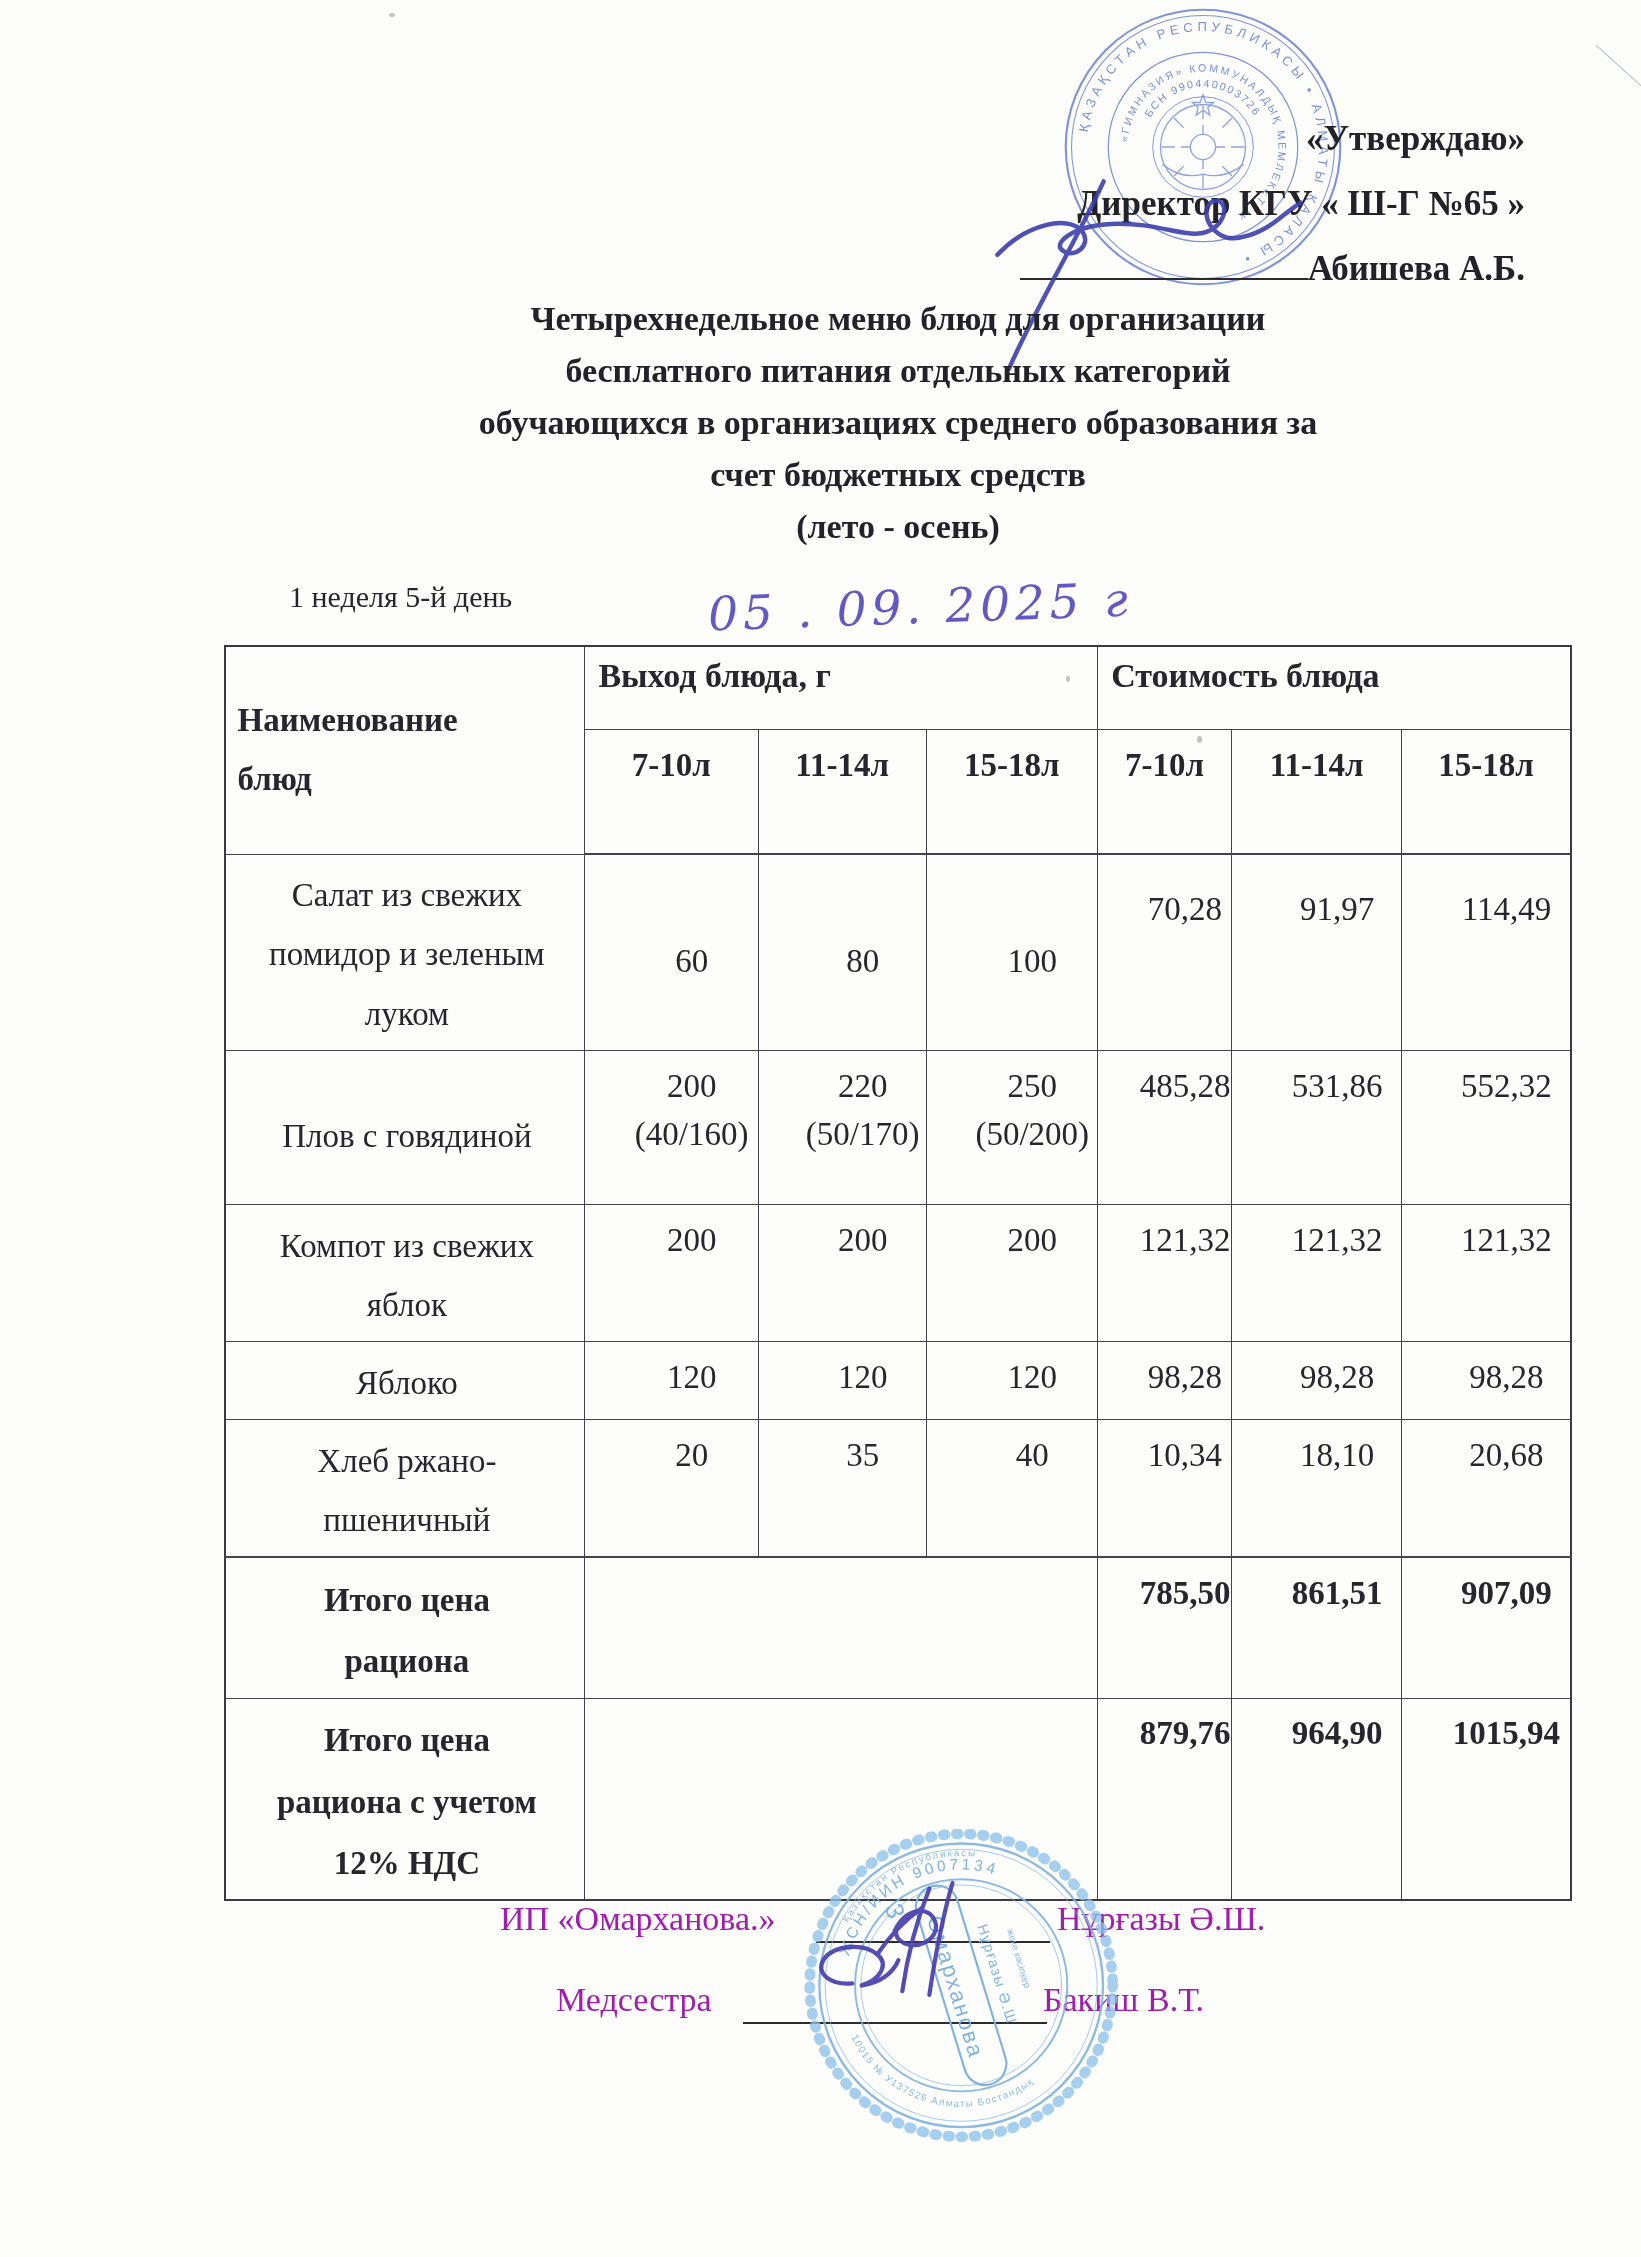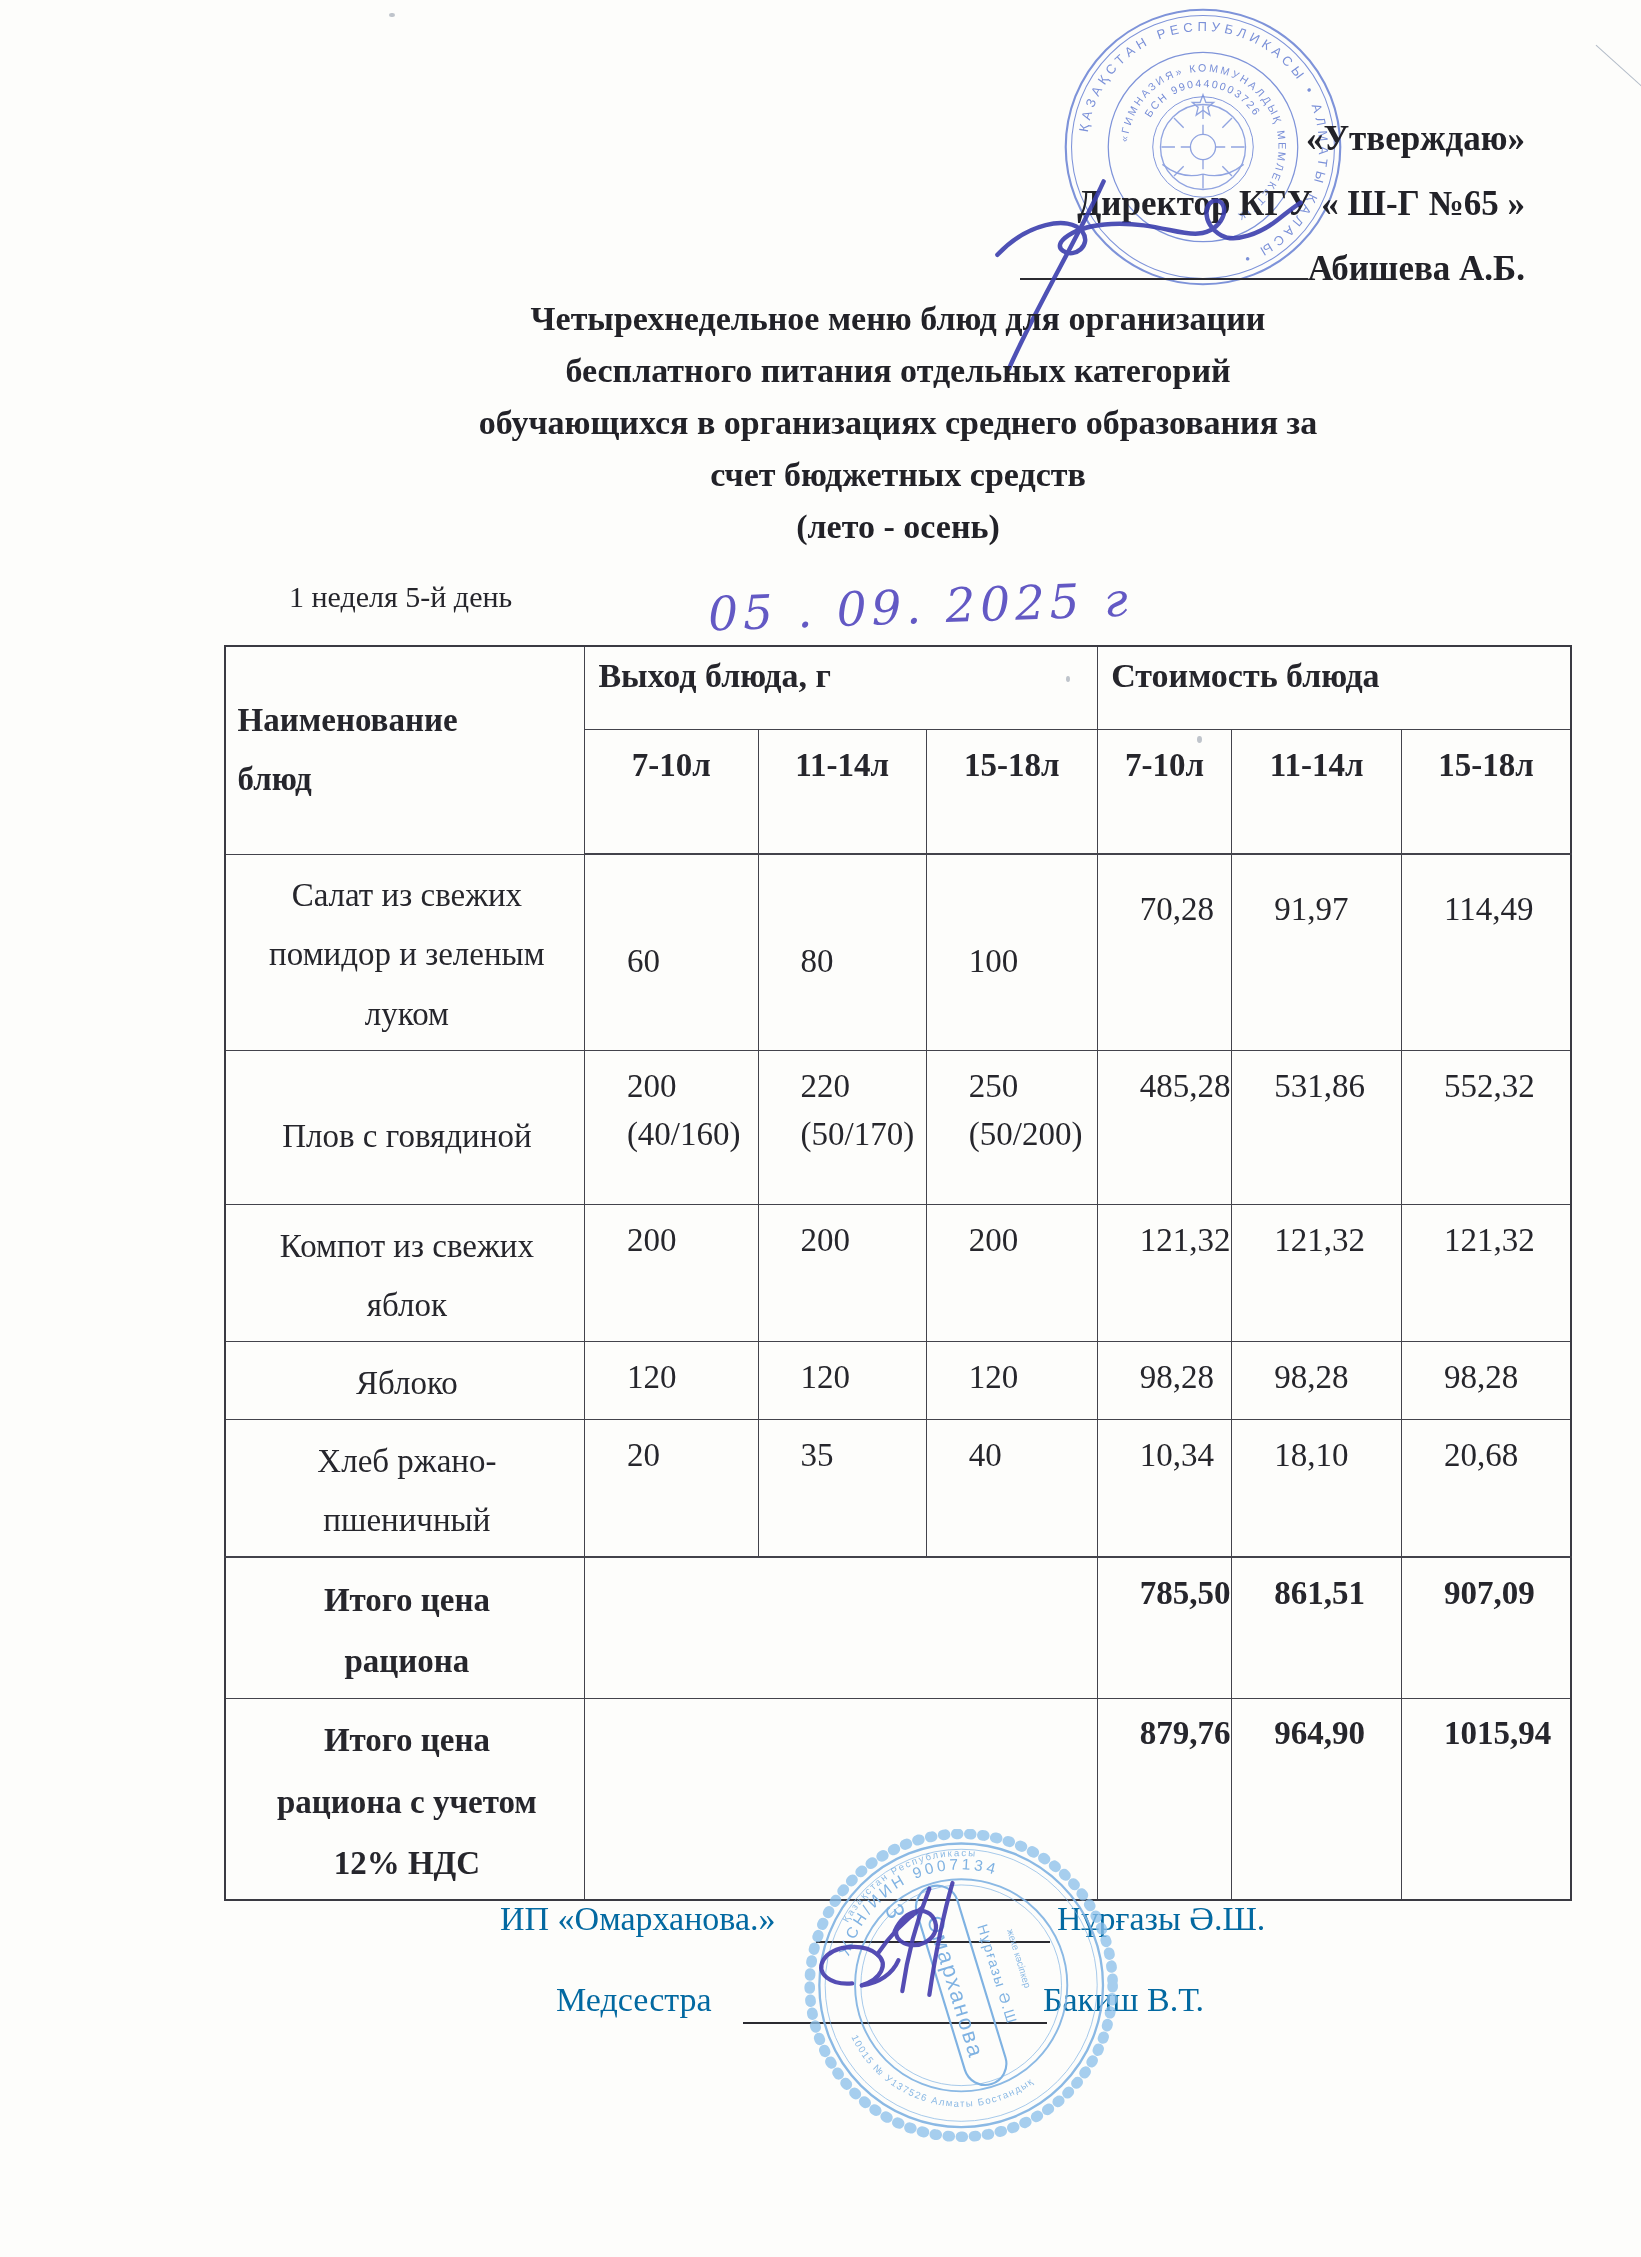--- a/index.html
+++ b/index.html
@@ -30,29 +30,29 @@
     position:absolute;left:224px;top:645px;width:1348px;height:1175px;
     border-collapse:collapse;table-layout:fixed;font-size:33px;color:#26262c;
   }
   table.menu{border:2.9px solid #3a3a42;}
   table.menu td,table.menu th{border:1.9px solid #43434b;overflow:hidden;margin-top:6px;}
   th.grp{text-align:left;vertical-align:top;padding:9.7px 0 0 13.5px;font-size:34px;font-weight:bold;}
   th.name-h{text-align:left;vertical-align:middle;padding-left:11.6px;line-height:1.8;white-space:pre-line;font-size:33px;font-weight:bold;}
   th.age{text-align:center;vertical-align:top;padding-top:17.4px;font-size:33px;font-weight:bold;}
   tr.h2 th{border-bottom-width:2.9px;}
   td.name{text-align:center;vertical-align:top;padding:11.6px 7.7px 5.8px 11.6px;line-height:1.8;white-space:pre-line;}
-  td.num{vertical-align:top;padding-top:11.6px;white-space:pre-line;line-height:1.45;padding-left:42px;}
+  td.num{text-align:center;vertical-align:top;padding-top:11.6px;white-space:pre-line;line-height:1.45;padding-left:42px;}
   tr.r0 td.num{padding-top:31px;}
   tr.r0 td.qty{vertical-align:middle;padding-top:19.3px;}
   tr.r1 td.name{vertical-align:middle;padding-top:25px;}
   tr.tot td{font-weight:bold;}
   tr.tot td.name{line-height:1.85;}
   tr.t0 td{border-top-width:2.9px;}
   
-  .f-label{position:absolute;font-size:34px;color:#0369a1;white-space:nowrap;}
+  .f-label{position:absolute;font-size:34px;color:#a21caf;white-space:nowrap;}
   .u-line{position:absolute;border-bottom:2.9px solid #2b2b30;height:0;}
   
   .corner-mark{position:absolute;left:1587px;top:68px;width:70px;border-top:1.9px solid #9aa6b6;transform:rotate(42deg);opacity:.75;}
   .speck{position:absolute;background:#8d96a4;border-radius:50%;opacity:.55;}
   .sp1{left:389px;top:12.6px;width:5.8px;height:4.8px;}
   .sp2{left:1197px;top:736px;width:4.8px;height:6.8px;}
   .sp3{left:1066px;top:676px;width:3.9px;height:5.8px;}
   svg{position:absolute;}
   svg text{font-family:"Liberation Sans","DejaVu Sans",sans-serif;}
 </style>

